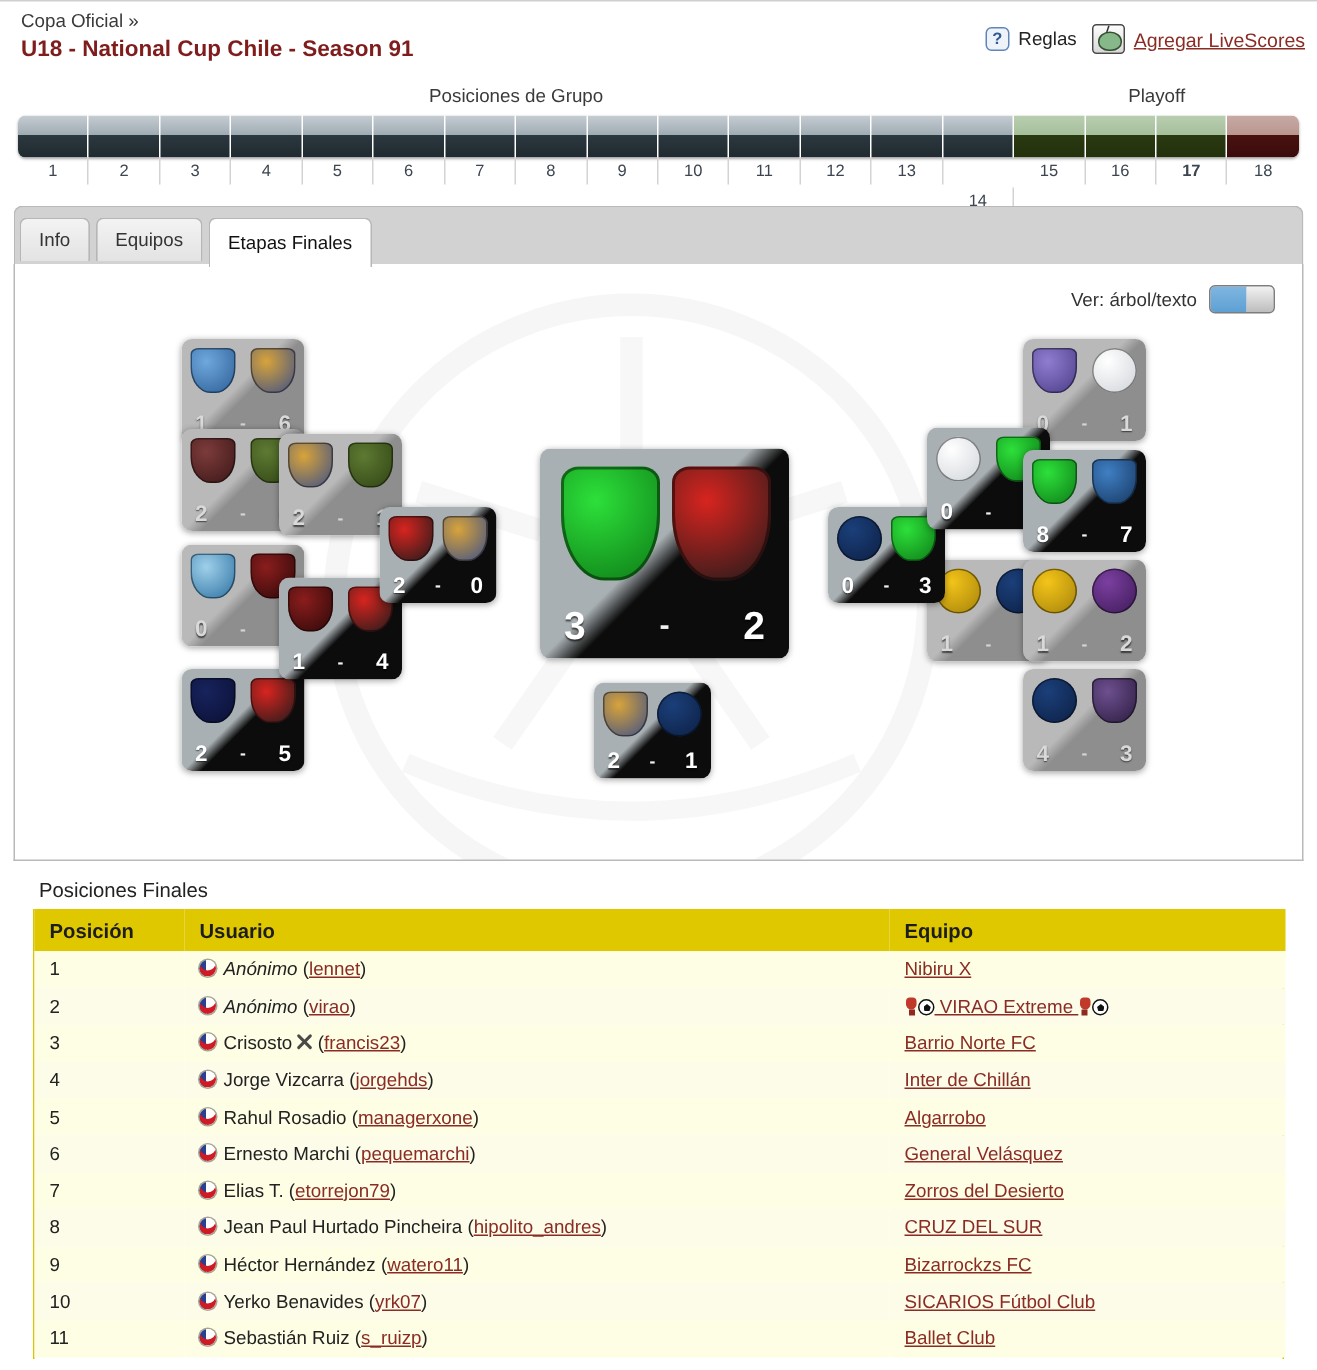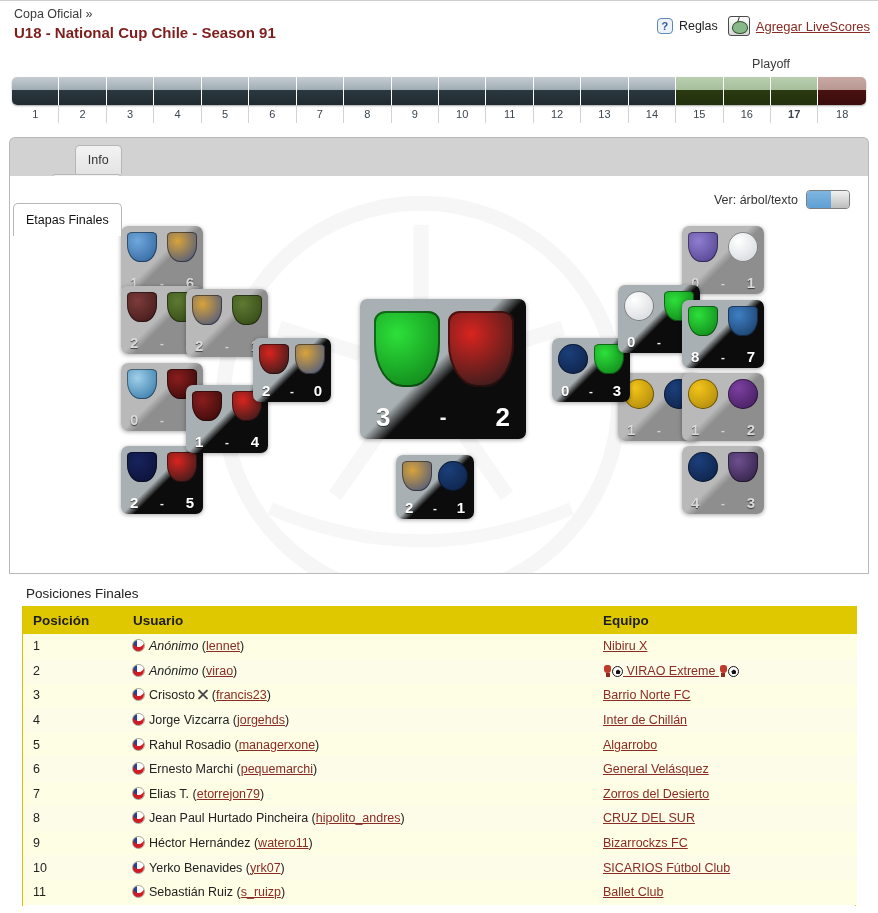--- a/index.html
+++ b/index.html
@@ -82,21 +82,21 @@
     line-height:18px; border-right:1px solid #d3d3d3;
   }
   .prog-num:last-child { border-right:none; }
 
   
   .panel {
     position:absolute; left:9px; top:137px; width:860px; height:48px;
     background:#d2d2d2; border:1px solid #b9b9b9; border-bottom:none;
     border-radius:6px 6px 0 0;
   }
-  .tabs { position:absolute; left:13px; top:145px; display:flex; align-items:flex-end; height:32px;flex-direction:column; }
+  .tabs { position:absolute; left:13px; top:145px; display:flex; height:32px; }
   .tab {
     height:29px; line-height:29px; padding:0 12px;
     background:linear-gradient(#f3f3f3,#e3e3e3);
     border:1px solid #b6b6b6; border-bottom:none;
     border-radius:5px 5px 0 0;
     font-size:12.5px; color:#333; margin-right:4px;
     cursor:pointer; white-space:nowrap;
   }
   .tab.active {
     background:#ffffff; color:#111; height:33px; line-height:33px;
@@ -224,20 +224,21 @@
     <div class="header-right">
       <span class="qmark">?</span>
       <span class="reglas-label">Reglas</span>
       <span class="tv-icon"></span>
       <span class="livescores-link">Agregar LiveScores</span>
     </div>
   </div>
 
   <div class="progress-block">
     <div class="prog-labels">
+      <div class="prog-label" id="lbl-group" style="left: 12px; width: 664.222px;">Posiciones de Grupo</div>
       <div class="prog-label" id="lbl-playoff" style="left: 676.222px; width: 189.778px;">Playoff</div>
     </div>
     <div class="prog-bar" id="prog-bar">
         <div class="prog-seg seg-group" style="width: 47.4444px;">
           <div class="top"></div>
           <div class="bot"></div>
         </div>
         <div class="prog-seg seg-group" style="width: 47.4444px;">
           <div class="top"></div>
           <div class="bot"></div>
@@ -314,21 +315,21 @@
         <div class="prog-num" style="width: 47.4444px;">4</div>
         <div class="prog-num" style="width: 47.4444px;">5</div>
         <div class="prog-num" style="width: 47.4444px;">6</div>
         <div class="prog-num" style="width: 47.4444px;">7</div>
         <div class="prog-num" style="width: 47.4444px;">8</div>
         <div class="prog-num" style="width: 47.4444px;">9</div>
         <div class="prog-num" style="width: 47.4444px;">10</div>
         <div class="prog-num" style="width: 47.4444px;">11</div>
         <div class="prog-num" style="width: 47.4444px;">12</div>
         <div class="prog-num" style="width: 47.4444px;">13</div>
-        <div class="prog-num" style="width: 47.4444px;">14</div>
+        <div class="prog-num" style="width: 47.4444px; margin-top: 20px;">14</div>
         <div class="prog-num" style="width: 47.4444px;">15</div>
         <div class="prog-num" style="width: 47.4444px;">16</div>
         <div class="prog-num" style="width: 47.4444px; font-weight: bold;">17</div>
         <div class="prog-num" style="width: 47.4444px;">18</div>
       </div>
   </div>
 
   <div class="panel"></div>
   <div class="tabs" id="tabs">
       <div class="tab">Info</div>

